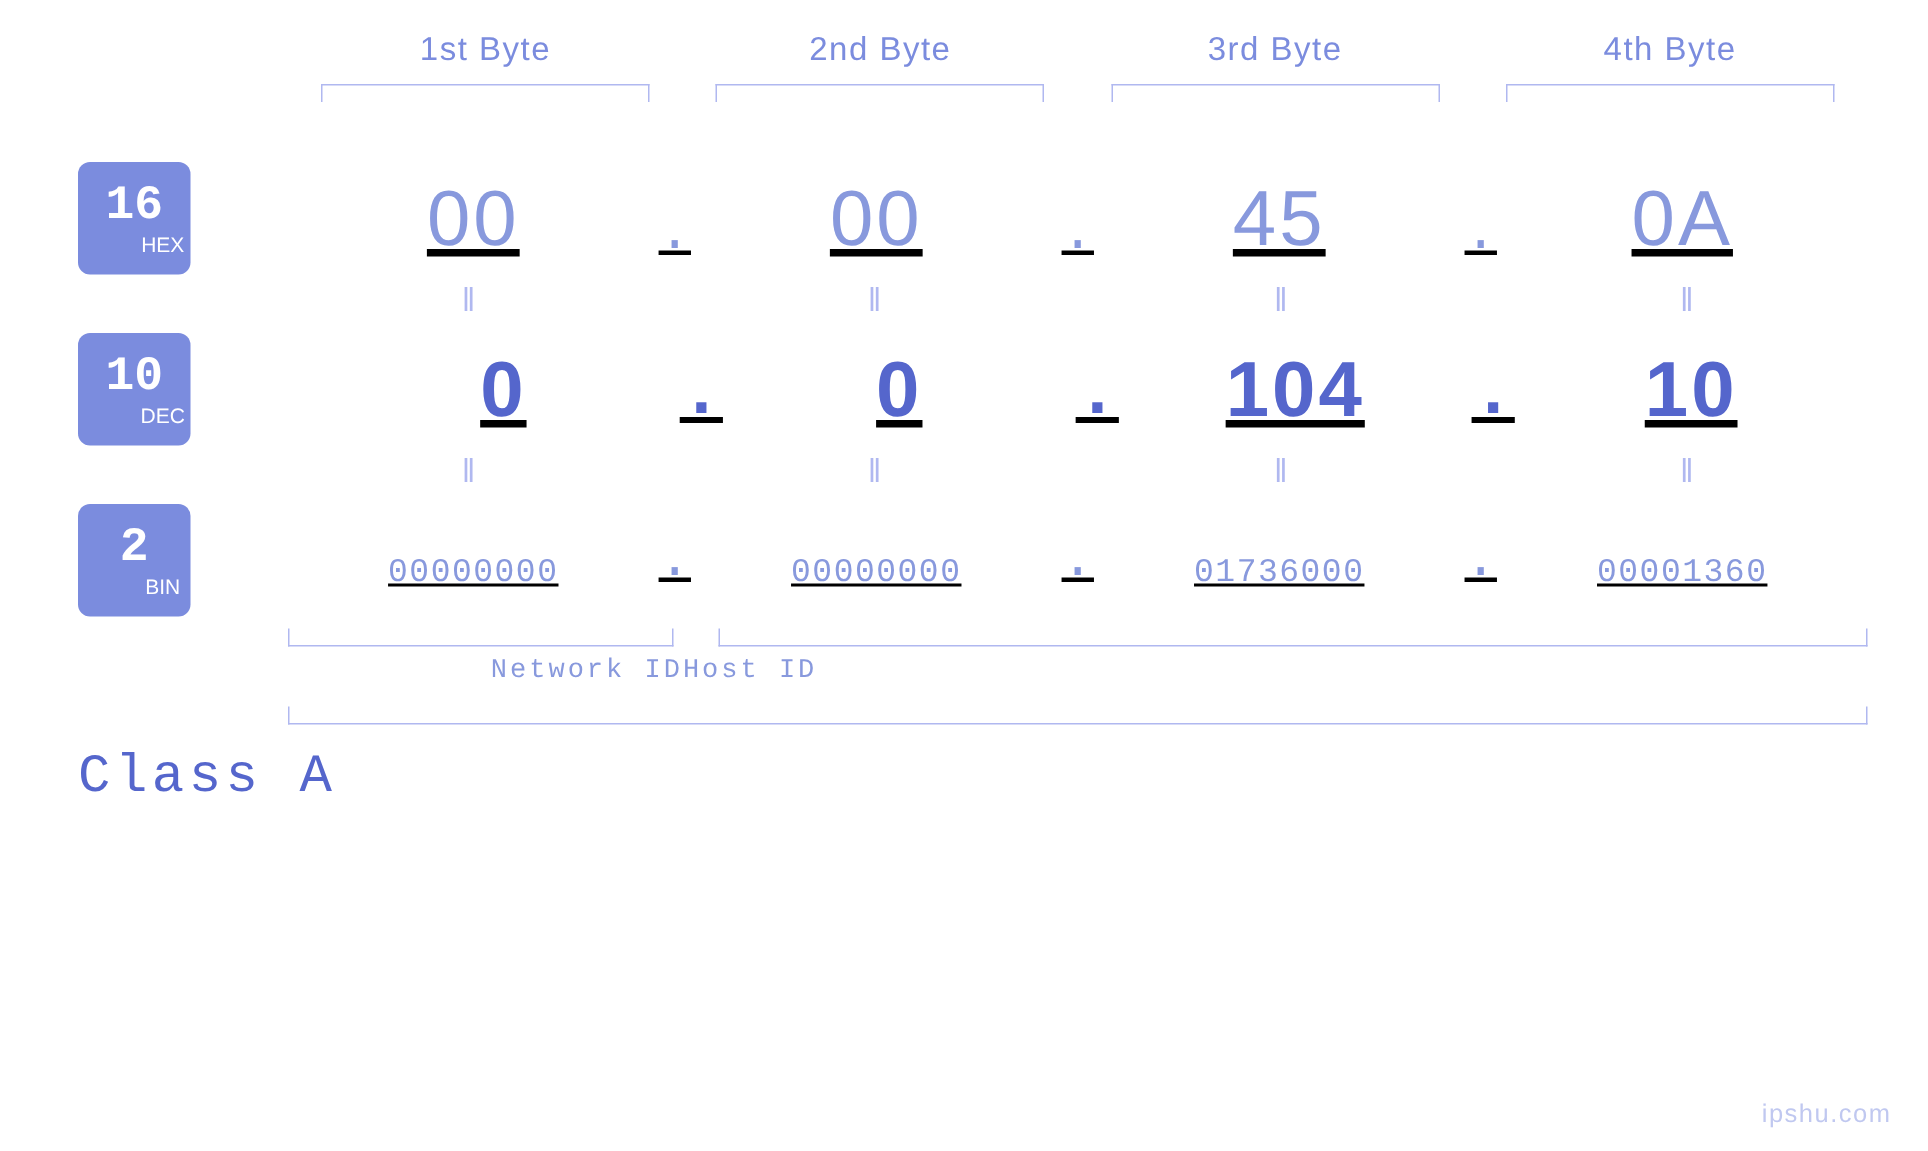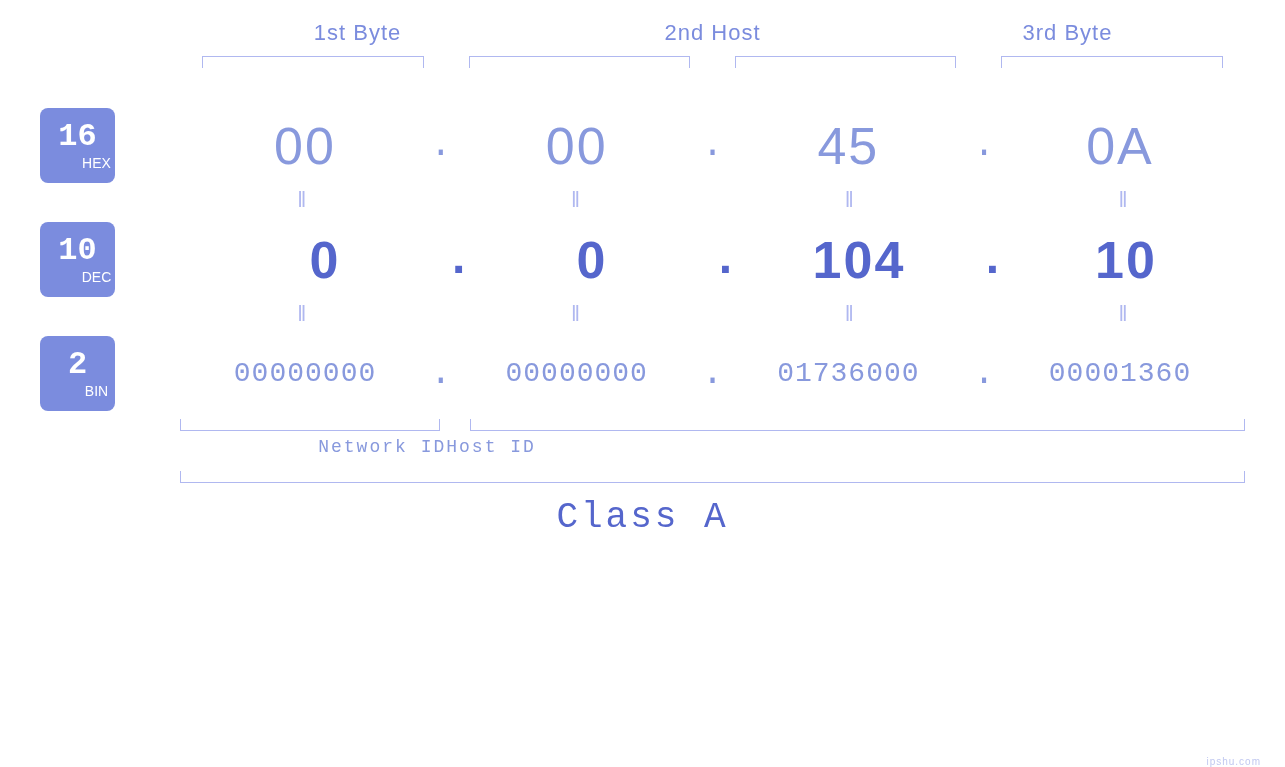--- a/index.html
+++ b/index.html
@@ -11,21 +11,21 @@
       font-family: 'Courier New', Courier, monospace;
       overflow: hidden;
       position: relative;
     }
 
     .main-container {
       width: 100%;
       height: 100%;
       display: flex;
       flex-direction: column;
-      padding: 20px 40px 20px 40px;
+      padding: 20px 40px 20px 52px;
     }
 
     
     .byte-headers {
       display: flex;
       margin-left: 140px;
       margin-bottom: 10px;
     }
 
     .byte-header {
@@ -87,35 +87,36 @@
       font-weight: normal;
       font-family: Arial, sans-serif;
       margin-top: 2px;
       margin-left: 38px;
     }
 
     
     .data-row {
       display: flex;
       flex: 1;
-      align-items: center;
+      align-items: flex-end;
+      text-decoration: underline;
     }
 
     .data-cell {
       flex: 1;
       text-align: center;
       font-size: 52px;
       color: #5566cc;
       font-weight: bold;
       font-family: Arial, sans-serif;
       letter-spacing: 2px;
     }
 
     .data-cell.binary {
-      font-size: 28px;
+      font-size: 22px;
       font-weight: normal;
       font-family: 'Courier New', monospace;
       letter-spacing: 1px;
       color: #8899dd;
     }
 
     .data-cell.hex {
       font-size: 52px;
       color: #8899dd;
       font-weight: normal;
@@ -229,35 +230,34 @@
     .outer-bracket {
       width: 100%;
       height: 12px;
       border-bottom: 1.5px solid #b0b8f0;
       border-left: 1.5px solid #b0b8f0;
       border-right: 1.5px solid #b0b8f0;
     }
 
     
     .class-label {
-      text-align: center;
       color: #5566cc;
       font-size: 36px;
       font-family: 'Courier New', monospace;
       letter-spacing: 3px;
       margin-top: 8px;
     }
 
     
     .watermark {
       position: absolute;
-      bottom: 0;
+      bottom: 14px;
       right: 24px;
       color: #c0c8f0;
-      font-size: 10px;
+      font-size: 17px;
       font-family: Arial, sans-serif;
       letter-spacing: 1px;
     }
 
     
     .row-with-badge {
       display: flex;
       align-items: center;
     }
 
@@ -266,22 +266,23 @@
     .dec-row { margin-top: 5px; gap: 26px; }
     .bin-row { margin-top: 5px; }
   </style>
 </head>
 <body>
 
 <div class="main-container">
 
   <div class="byte-headers">
     <div class="byte-header">1st Byte</div>
-    <div class="byte-header">2nd Host</div>
+    <div class="byte-header">2nd Byte</div>
     <div class="byte-header">3rd Byte</div>
+    <div class="byte-header">4th Byte</div>
   </div>
 
   <div class="top-brackets">
     <div class="bracket-cell">
       <div class="bracket-top"></div>
     </div>
     <div class="bracket-cell">
       <div class="bracket-top"></div>
     </div>
     <div class="bracket-cell">

